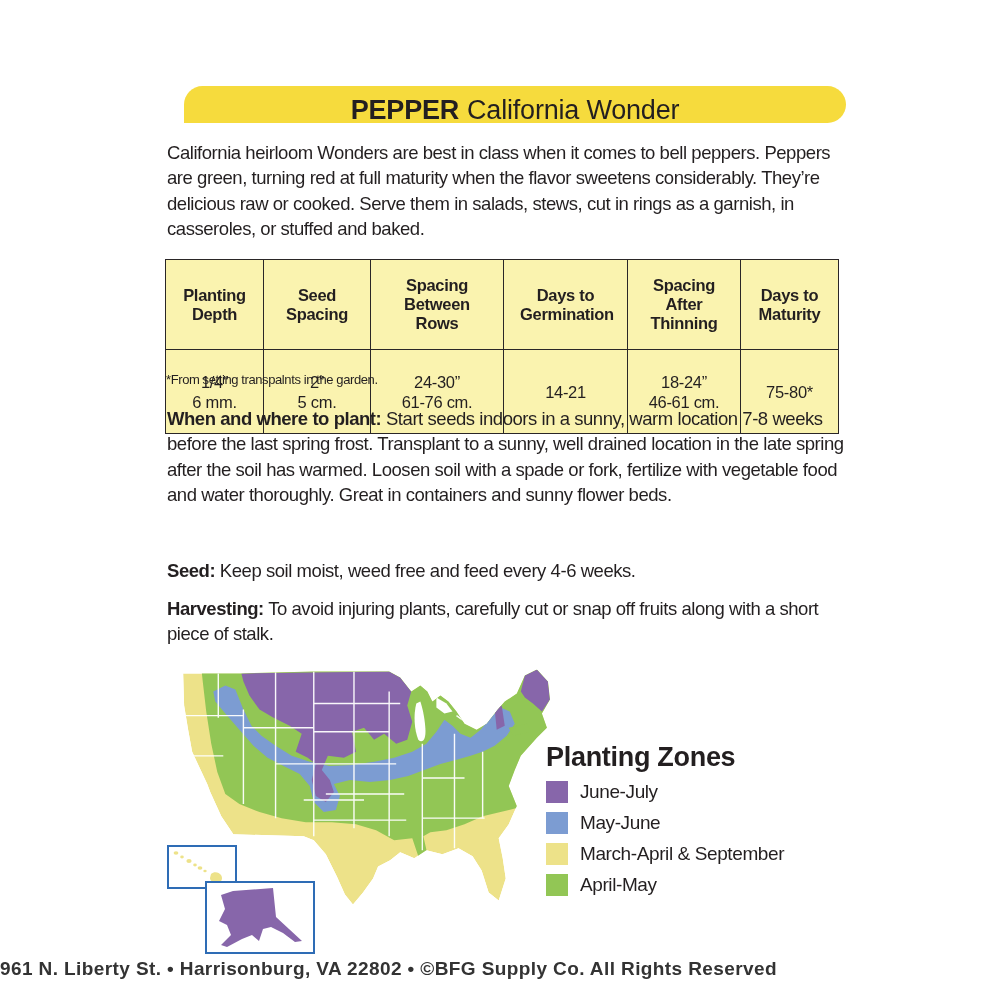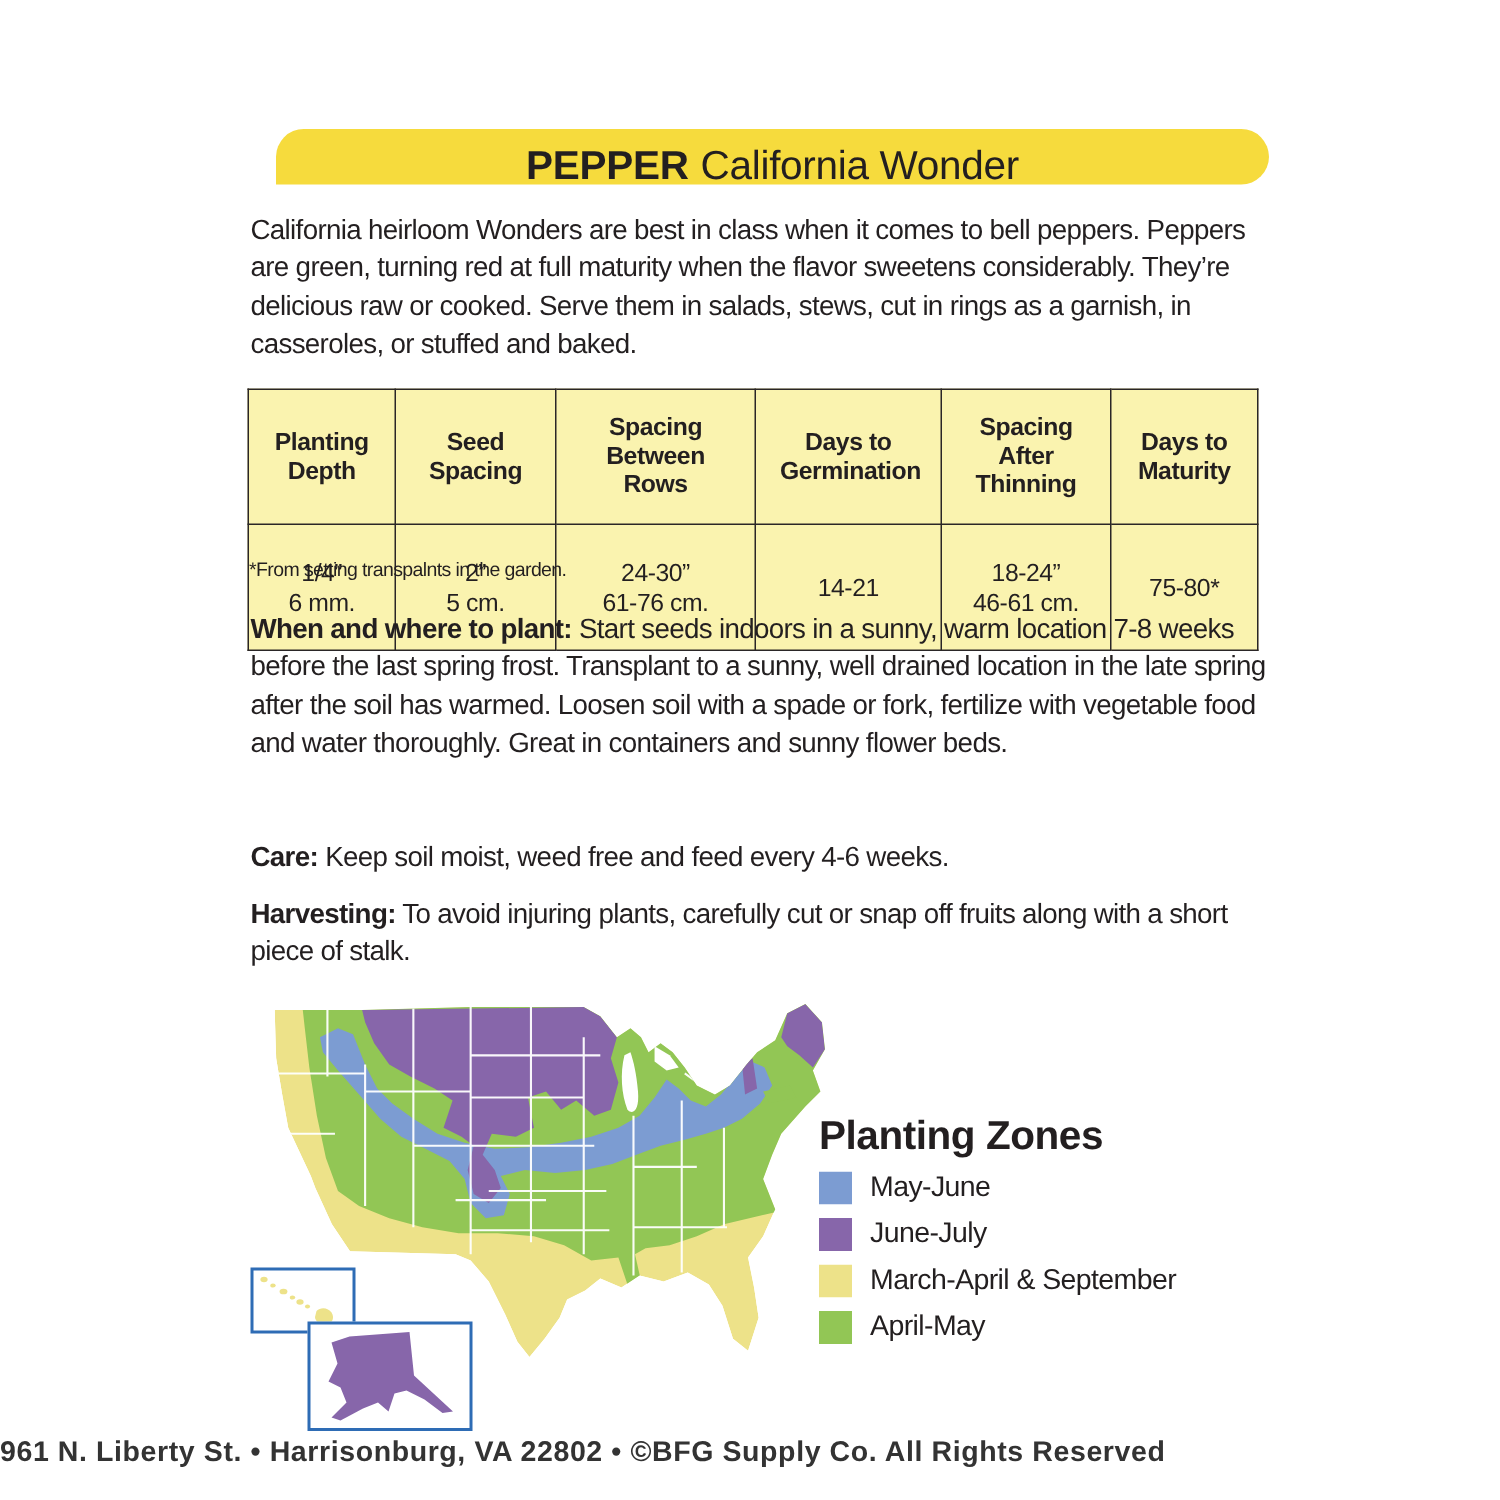--- a/index.html
+++ b/index.html
@@ -99,21 +99,21 @@
   </tbody>
     </table>
 
   <div class="footnote">*From setting transpalnts in the garden.</div>
 
   <p class="para" id="p-when">
     <b>When and where to plant:</b>
     <span>Start seeds indoors in a sunny, warm location 7-8 weeks before the last spring frost. Transplant to a sunny, well drained location in the late spring after the soil has warmed. Loosen soil with a spade or fork, fertilize with vegetable food and water thoroughly. Great in containers and sunny flower beds.</span>
   </p>
   <p class="para" id="p-care">
-    <b>Care:</b>
+    <b>Seed:</b>
     <span>Keep soil moist, weed free and feed every 4-6 weeks.</span>
   </p>
   <p class="para" id="p-harvest">
     <b>Harvesting:</b>
     <span>To avoid injuring plants, carefully cut or snap off fruits along with a short piece of stalk.</span>
   </p>
 
   <svg class="usmap" width="392" height="242" viewBox="0 0 390 240">
     <defs>
       <clipPath id="usclip">
@@ -155,29 +155,29 @@
   <div class="inset" id="alaska" style="border-color: rgb(46, 108, 181);">
     <svg width="105" height="68" viewBox="0 0 105 68">
       <path d="M 26,8 L 66,5 L 69,34 L 82,46 L 95,58 L 88,59 L 76,50 L 64,44 L 56,46 L 52,58 L 45,52 L 35,56 L 20,64 L 14,62 L 24,52 L 20,42 L 12,38 L 18,26 L 14,12 Z" fill="#8766AA"></path>
     </svg>
   </div>
 
   <div class="legend">
     <div class="legend-title">Planting Zones</div>
     <div class="legend-row">
       <svg width="22" height="22">
+        <rect width="22" height="22" fill="#8766AA"></rect>
+        </svg>
+      <span class="legend-label">June-July</span>
+    </div>
+    <div class="legend-row">
+      <svg width="22" height="22">
         <rect width="22" height="22" fill="#7C9CD2"></rect>
         </svg>
       <span class="legend-label">May-June</span>
-    </div>
-    <div class="legend-row">
-      <svg width="22" height="22">
-        <rect width="22" height="22" fill="#8766AA"></rect>
-        </svg>
-      <span class="legend-label">June-July</span>
     </div>
     <div class="legend-row">
       <svg width="22" height="22">
         <rect width="22" height="22" fill="#EDE289"></rect>
         </svg>
       <span class="legend-label">March-April &amp; September</span>
     </div>
     <div class="legend-row">
       <svg width="22" height="22">
         <rect width="22" height="22" fill="#92C655"></rect>

